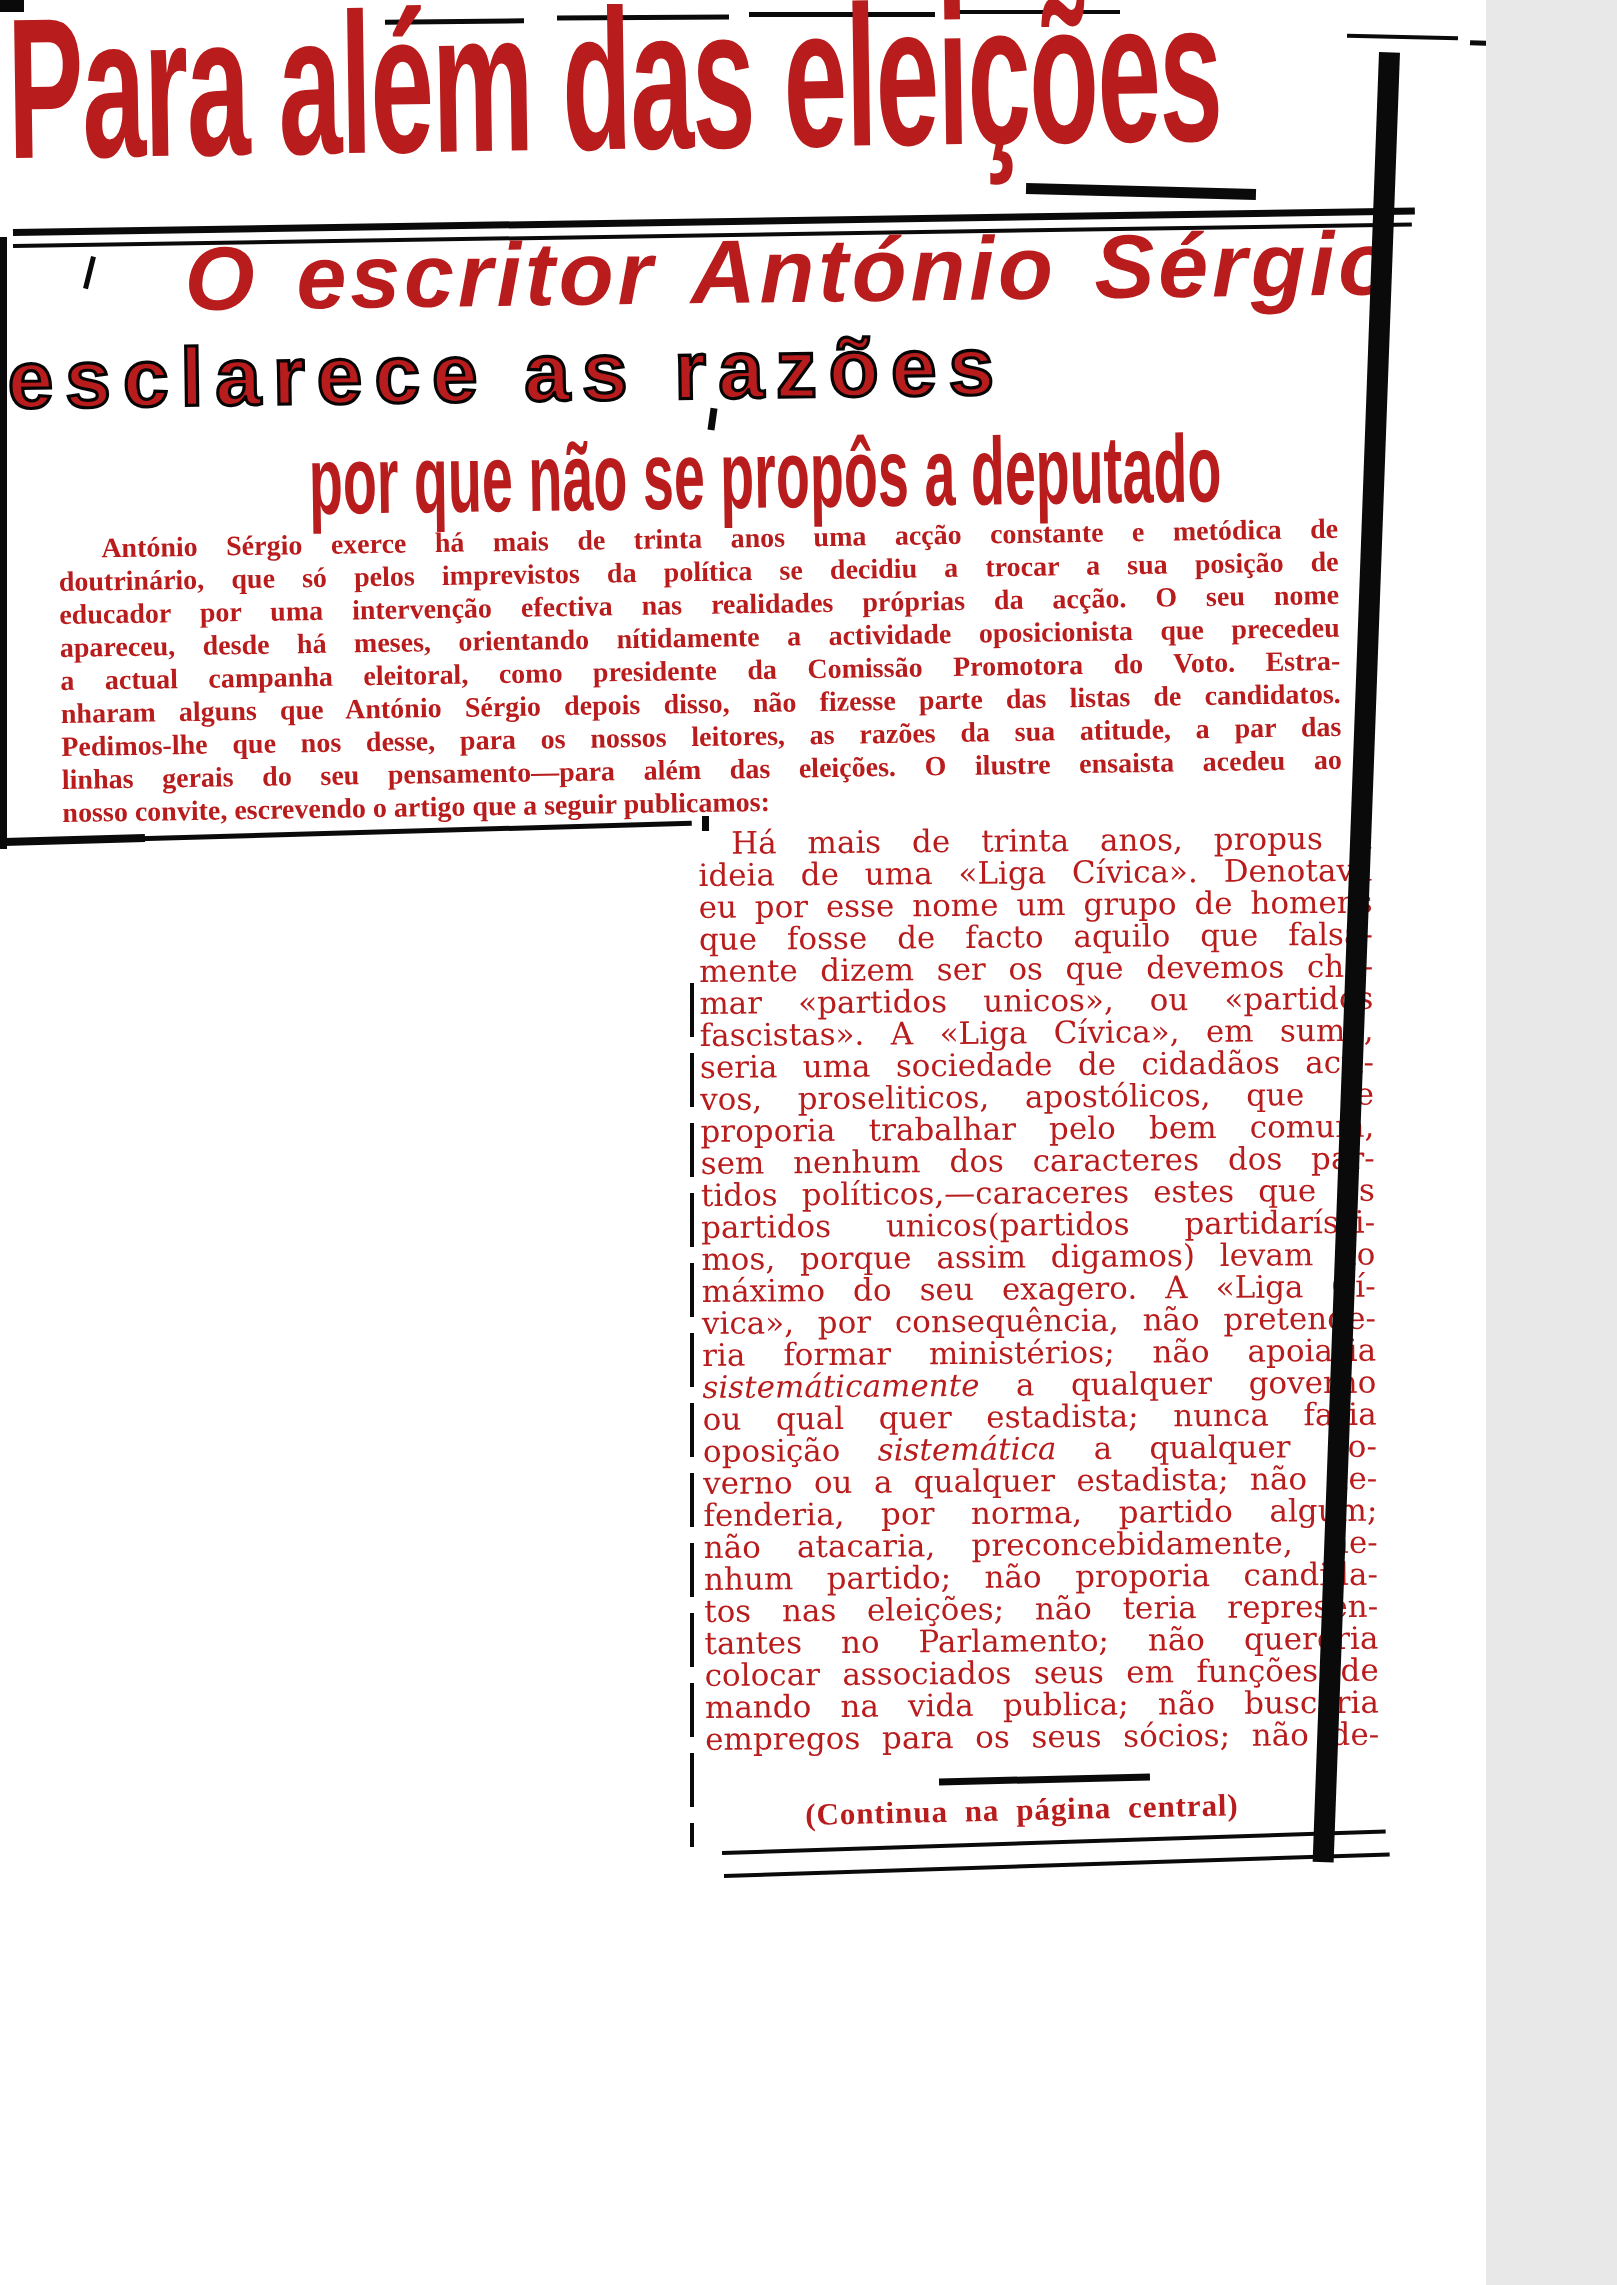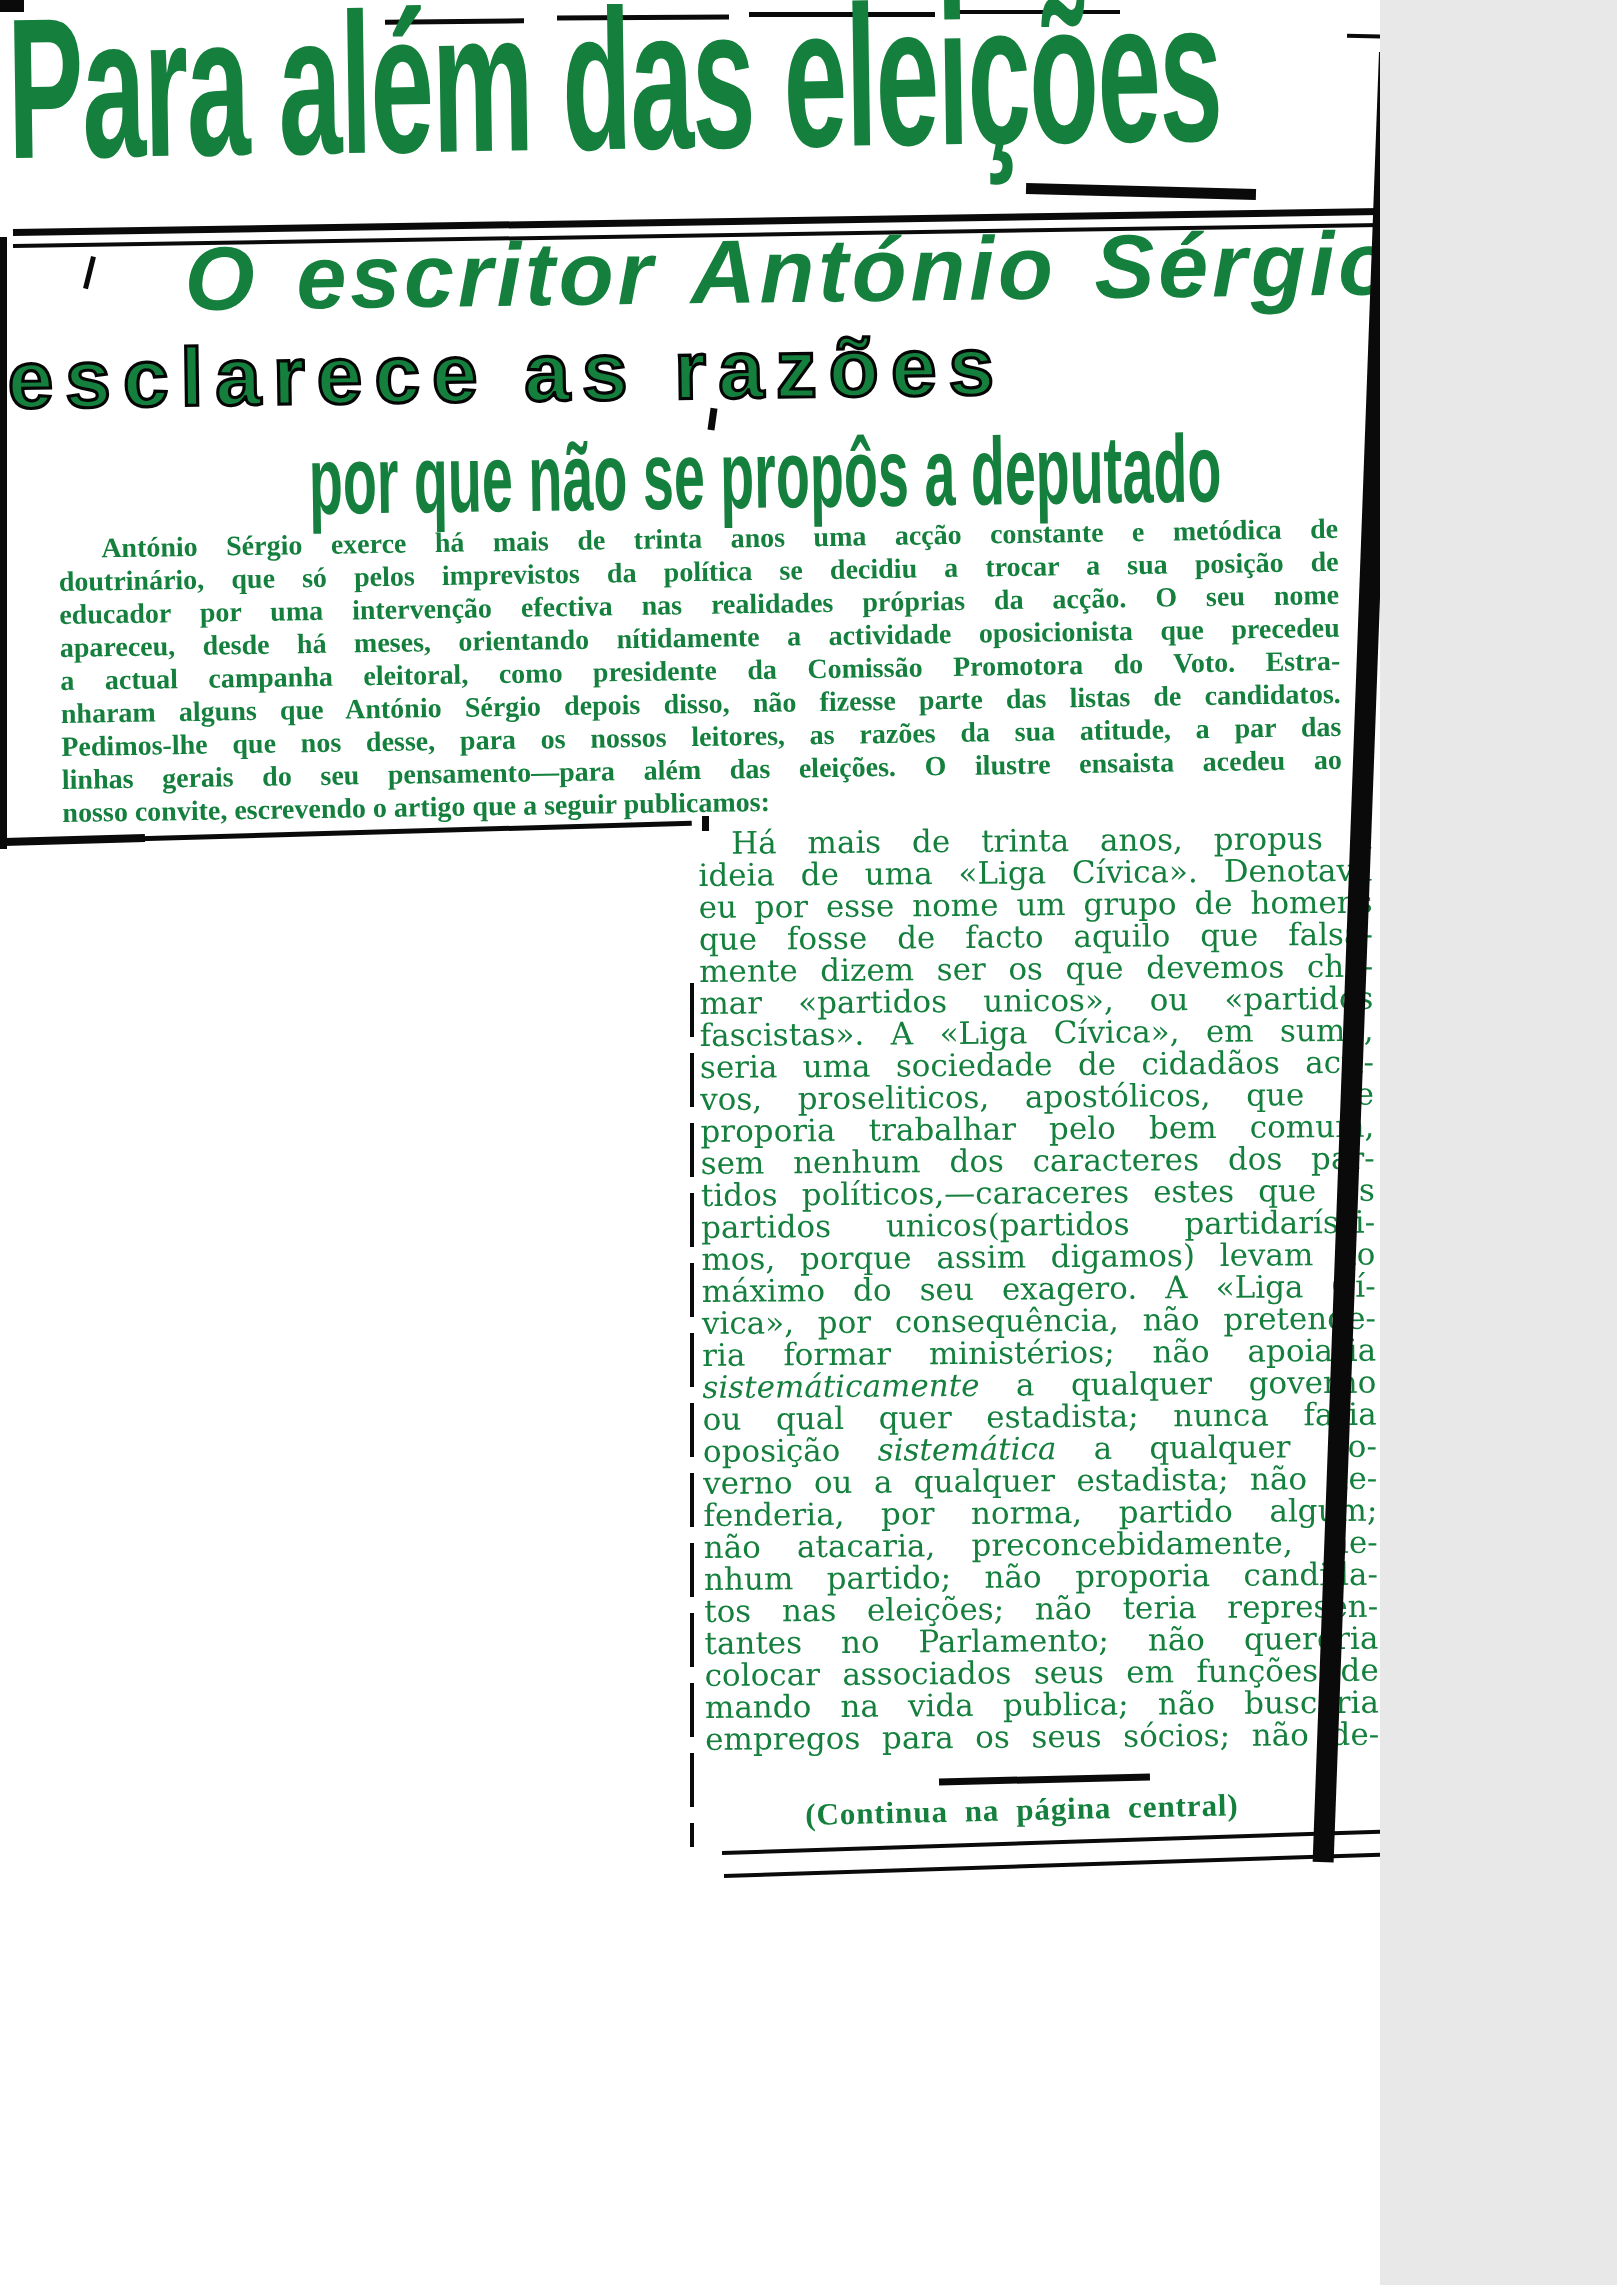--- a/index.html
+++ b/index.html
@@ -1,17 +1,17 @@
 <!DOCTYPE html>
 <html style="font-size:15px"><head>
 <meta charset="utf-8">
 <style>
   html,body{margin:0;padding:0;background:#e8e8e8;}
-  .page{position:relative;width:1380px;height:2286px;background:#ffffff;overflow:hidden;
-        font-family:"Liberation Serif",serif;color:#15803d;}
+  .page{position:relative;width:1486px;height:2286px;background:#ffffff;overflow:hidden;
+        font-family:"Liberation Serif",serif;color:#b91c1c;}
   .abs{position:absolute;}
   .ink{background:#0a0a0a;}
 
   
   .headline{left:5.6px;top:-11px;font:700 200px/1 "Liberation Sans",sans-serif;
             letter-spacing:-2.8px;white-space:nowrap;
             transform:rotate(-0.85deg) scaleX(0.57);transform-origin:left top;}
   .headline-underline{left:1026px;top:186px;width:230px;height:11px;transform:rotate(1.5deg);}
   .rule-a{left:13px;top:229px;width:1402px;height:6.5px;transform:rotate(-0.88deg);transform-origin:left center;}
   .rule-b{left:13px;top:244px;width:1399px;height:3.7px;transform:rotate(-0.88deg);transform-origin:left center;}

